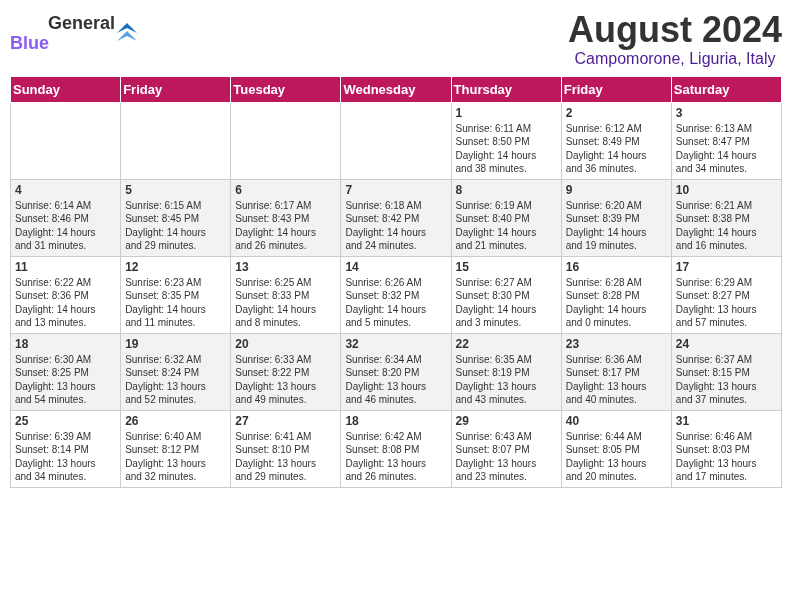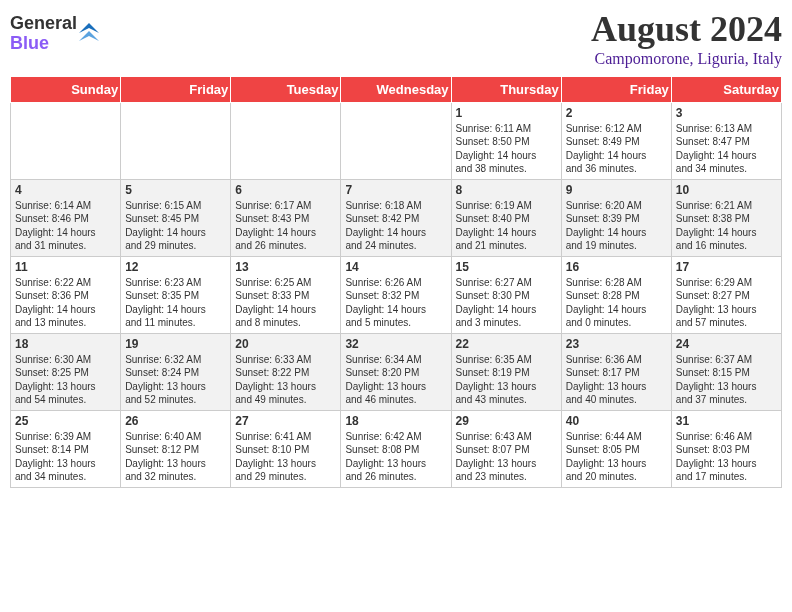--- a/index.html
+++ b/index.html
@@ -20,52 +20,51 @@
       display: flex;
       align-items: center;
       margin-top: 4px;
     }
     .logo-text {
       font-size: 18px;
       font-weight: bold;
       color: #333;
       line-height: 1.1;
     }
-    .logo-text .general { display: block; }
+    .logo-text .general { display: block; margin-left: 38px; }
     .logo-text .blue { display: block; color: #8b5cf6; }
     .logo-arrow {
       width: 20px;
       height: 20px;
       margin-left: 2px;
       margin-top: -2px;
     }
     .title-block {
-      text-align: right;
-      font-family: Liberation Serif, serif;
+      text-align: center;
     }
     .title-block h1 {
       font-size: 36px;
       font-weight: bold;
       color: #333;
       line-height: 1.1;
     }
     .title-block h2 {
       font-size: 16px;
       font-weight: normal;
       color: #4c1d95;
     }
     .calendar {
       width: 100%;
       border-collapse: collapse;
       font-size: 11px;
     }
     .calendar thead th {
-      background: #ef4444;
+      background: #be185d;
       color: #fff;
-      text-align: right;
+      text-align: left;
       padding: 5px 2px;
       font-size: 13px;
       border: 1px solid #fff;
     }
     .calendar tbody td {
       border: 1px solid #ccc;
       vertical-align: top;
       padding: 3px 4px;
       width: 110px;
       min-height: 75px;

